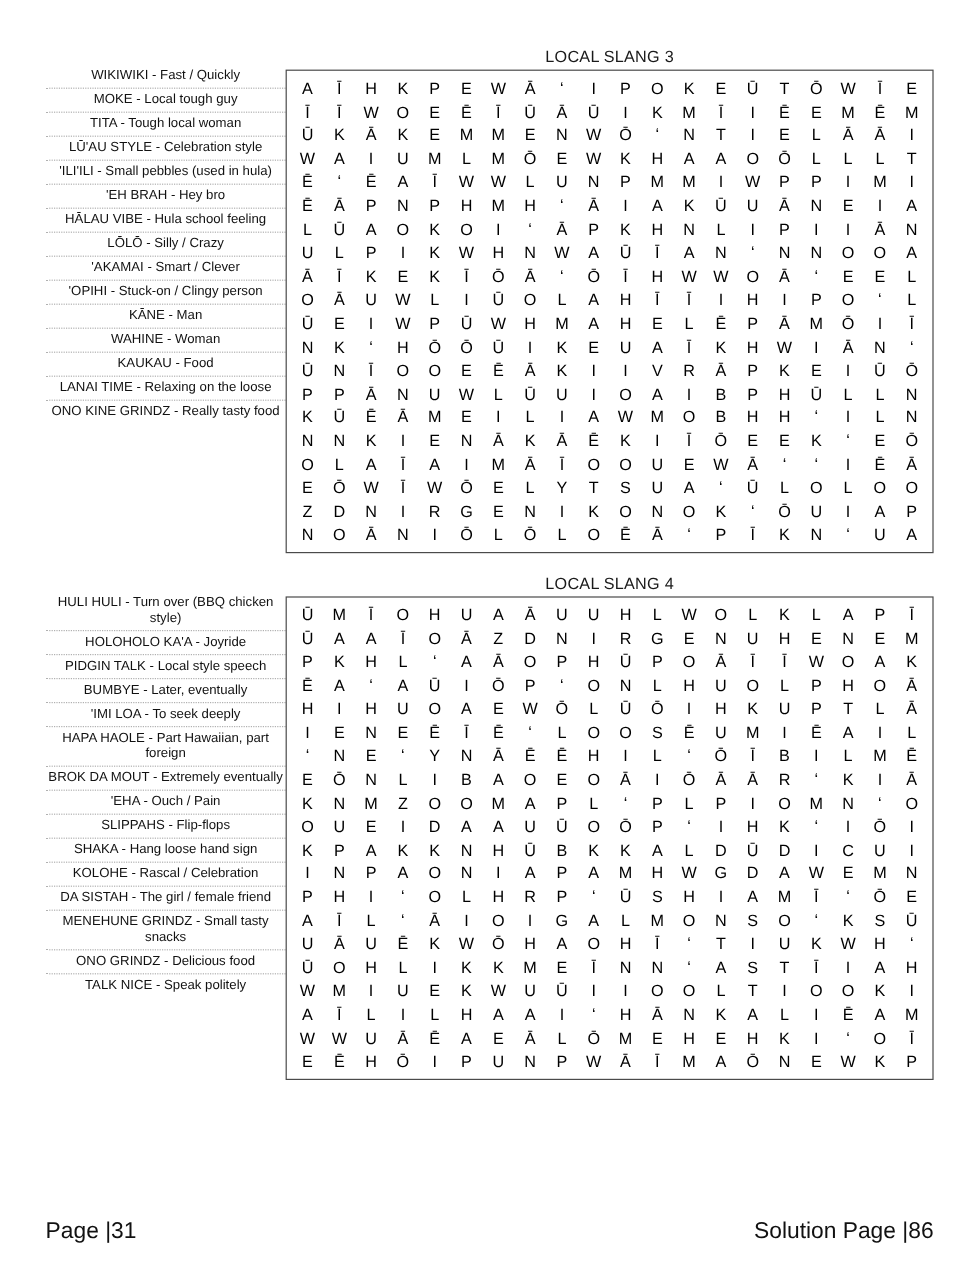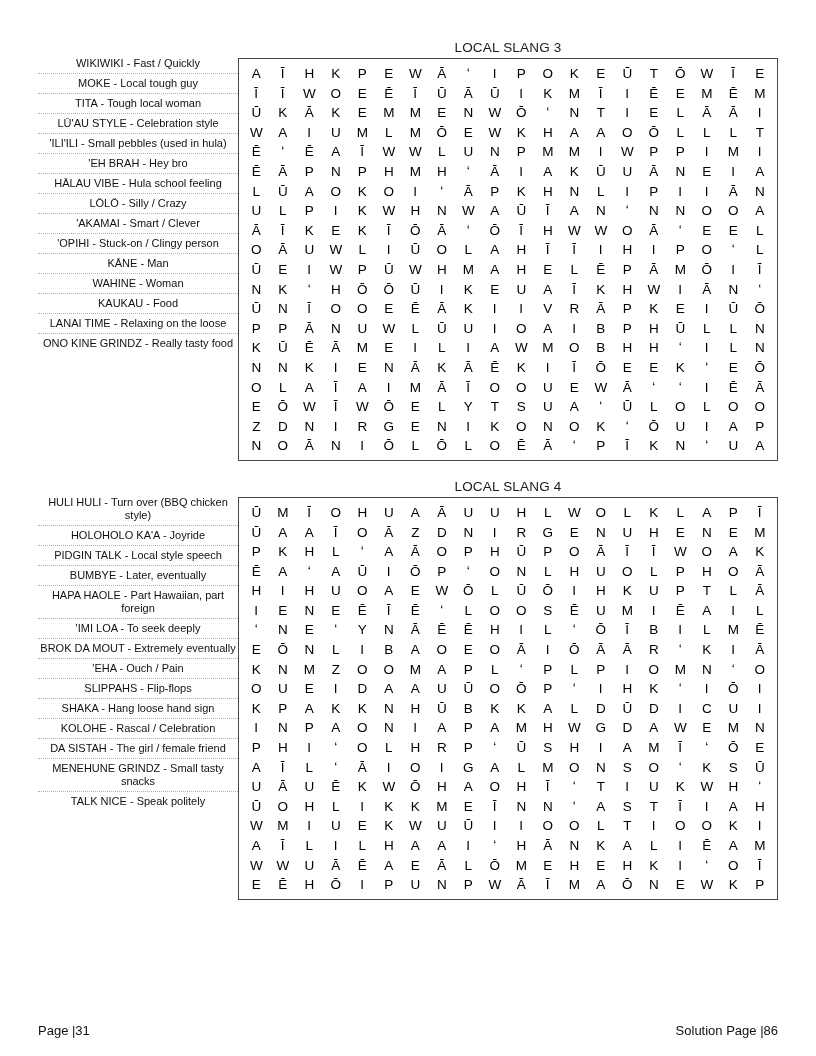--- a/index.html
+++ b/index.html
@@ -88,21 +88,21 @@
   .word-item:last-child { border-bottom: none; }
 
   
   .footer {
     position: absolute;
     left: 38px;
     right: 38px;
     bottom: 18px;
     display: flex;
     justify-content: space-between;
-    font-size: 13px;
+    font-size: 19px;
     color: #111;
   }
 </style>
 </head>
 <body>
 
 <div class="page">
 
   <div class="puzzle">
     <div class="words-col">
@@ -572,29 +572,30 @@
       </div>
     </div>
   </div>
 
   <div class="puzzle">
     <div class="words-col">
         <div class="word-item">HULI HULI - Turn over (BBQ chicken style)</div>
         <div class="word-item">HOLOHOLO KA'A - Joyride</div>
         <div class="word-item">PIDGIN TALK - Local style speech</div>
         <div class="word-item">BUMBYE - Later, eventually</div>
+        <div class="word-item">'IMI LOA - To seek deeply</div>
         <div class="word-item">HAPA HAOLE - Part Hawaiian, part foreign</div>
-        <div class="word-item">'IMI LOA - To seek deeply</div>
         <div class="word-item">BROK DA MOUT - Extremely eventually</div>
         <div class="word-item">'EHA - Ouch / Pain</div>
         <div class="word-item">SLIPPAHS - Flip-flops</div>
         <div class="word-item">SHAKA - Hang loose hand sign</div>
         <div class="word-item">KOLOHE - Rascal / Celebration</div>
         <div class="word-item">DA SISTAH - The girl / female friend</div>
         <div class="word-item">MENEHUNE GRINDZ - Small tasty snacks</div>
+        <div class="word-item">ONO GRINDZ - Delicious food</div>
         <div class="word-item">TALK NICE - Speak politely</div>
       </div>
     <div class="grid-col">
       <div class="grid-title">LOCAL SLANG 4</div>
       <div class="grid-box">
         <table class="grid">
             <tbody>
               <tr>
                 <td>Ū</td>
                 <td>M</td>

